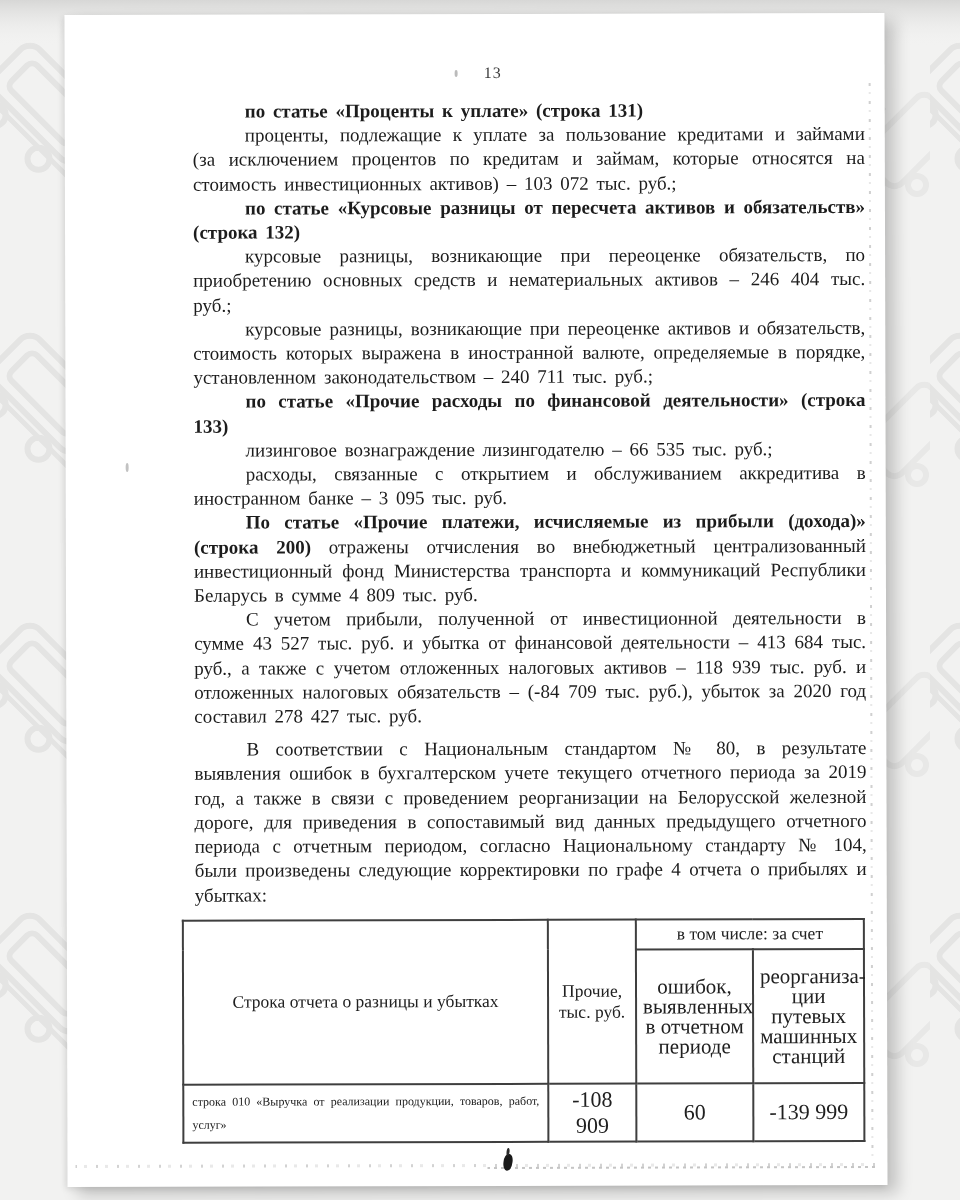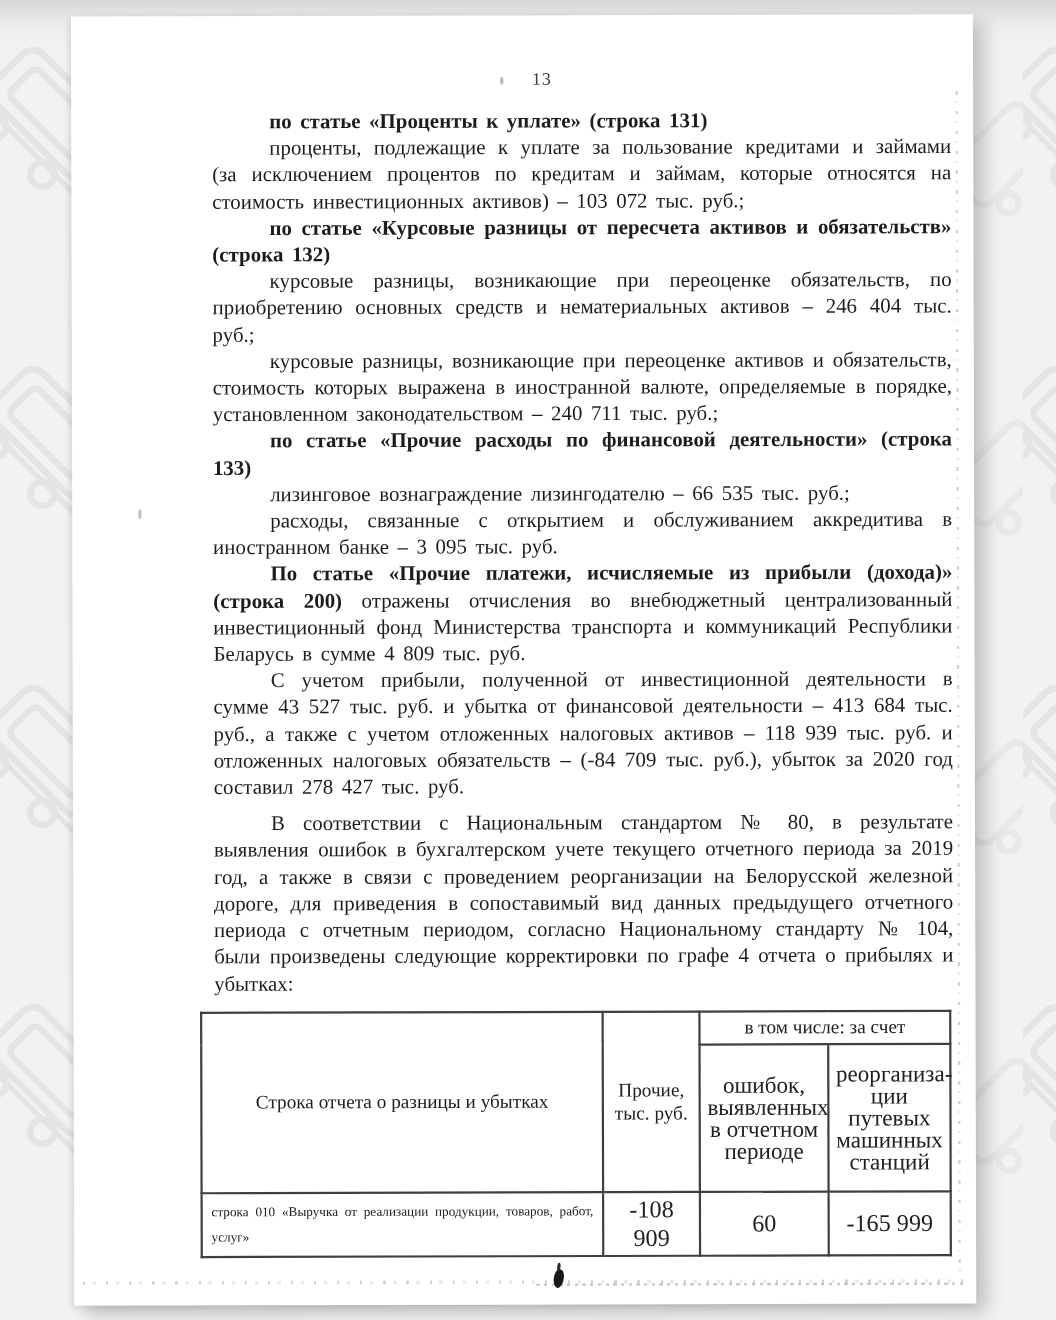--- a/index.html
+++ b/index.html
@@ -146,21 +146,21 @@
           <tr class="sub">
             <th>ошибок, выявленных в отчетном периоде</th>
             <th>реорганиза- ции путевых машинных станций</th>
           </tr>
         </thead>
         <tbody id="table-body">
             <tr>
               <td class="cell-label">строка 010 «Выручка от реализации продукции, товаров, работ, услуг»</td>
               <td class="cell-num">-108 909</td>
               <td class="cell-num">60</td>
-              <td class="cell-num">-165 999</td>
+              <td class="cell-num">-139 999</td>
             </tr>
           </tbody>
       </table>
     </div>
   </div>
 
   <div class="artifact v-dots"></div>
   <div class="artifact noise-line"></div>
   <div class="artifact noise-line2"></div>
   <div class="artifact ink-blob"></div>

